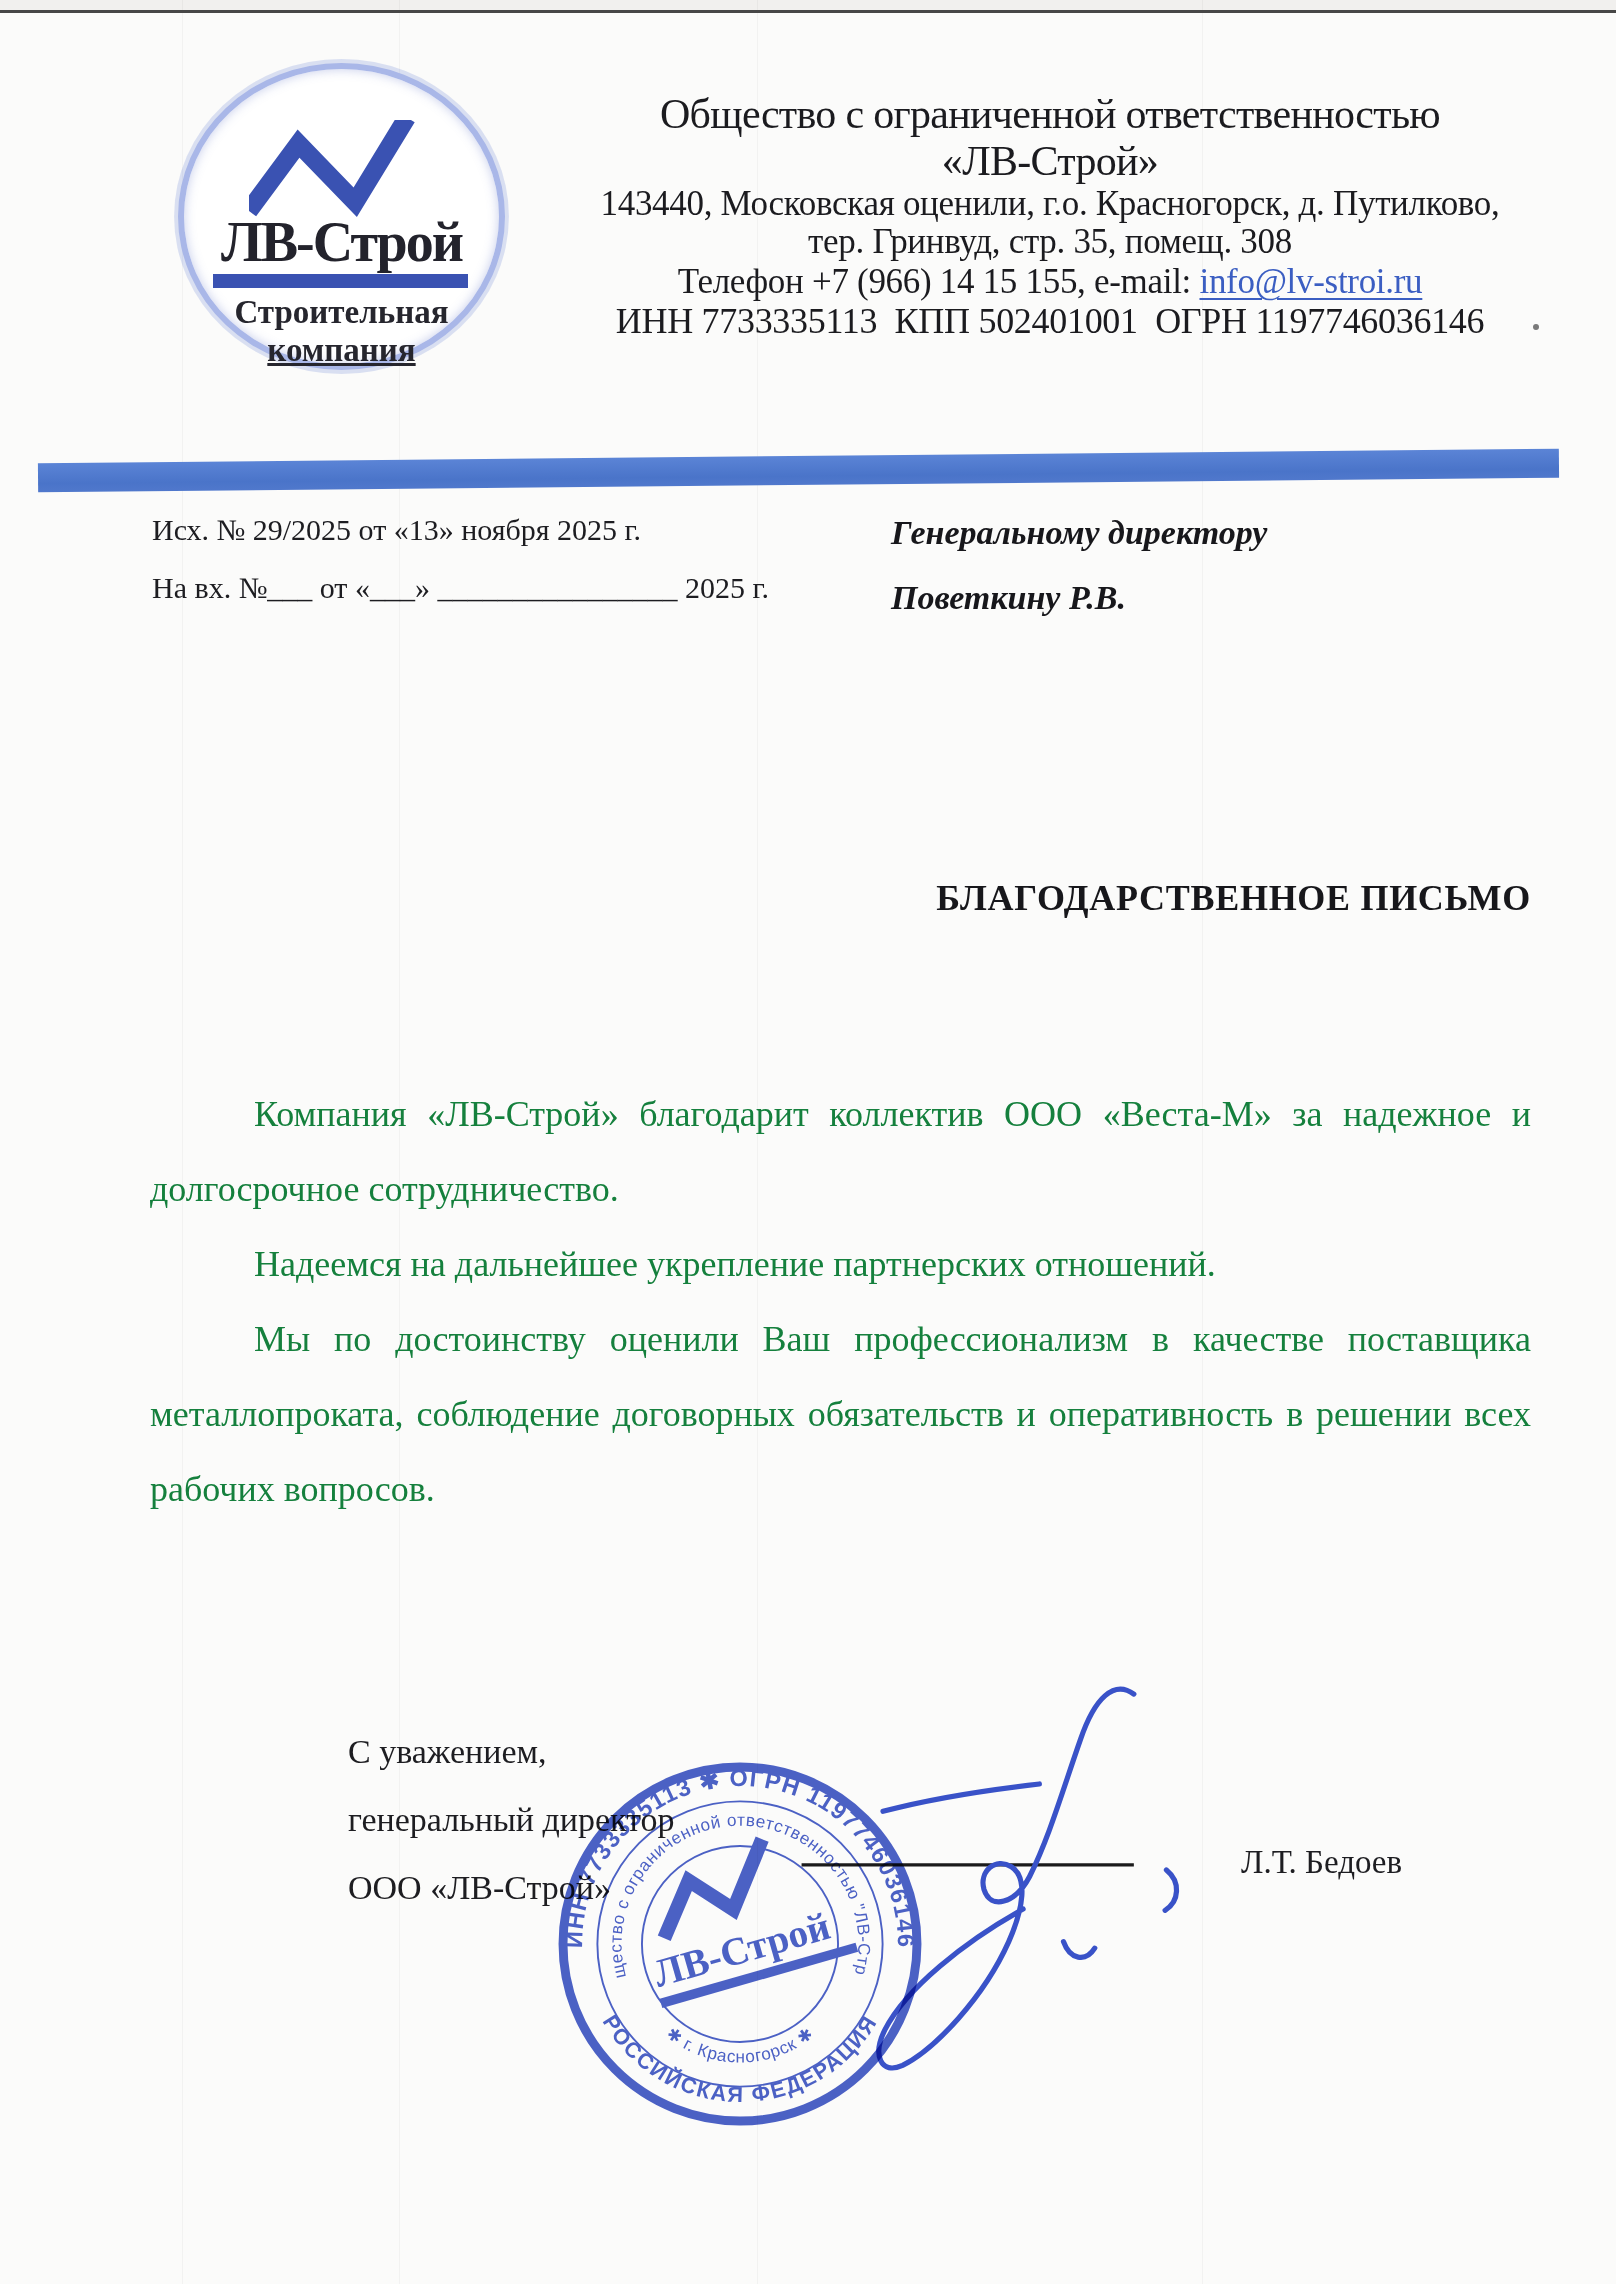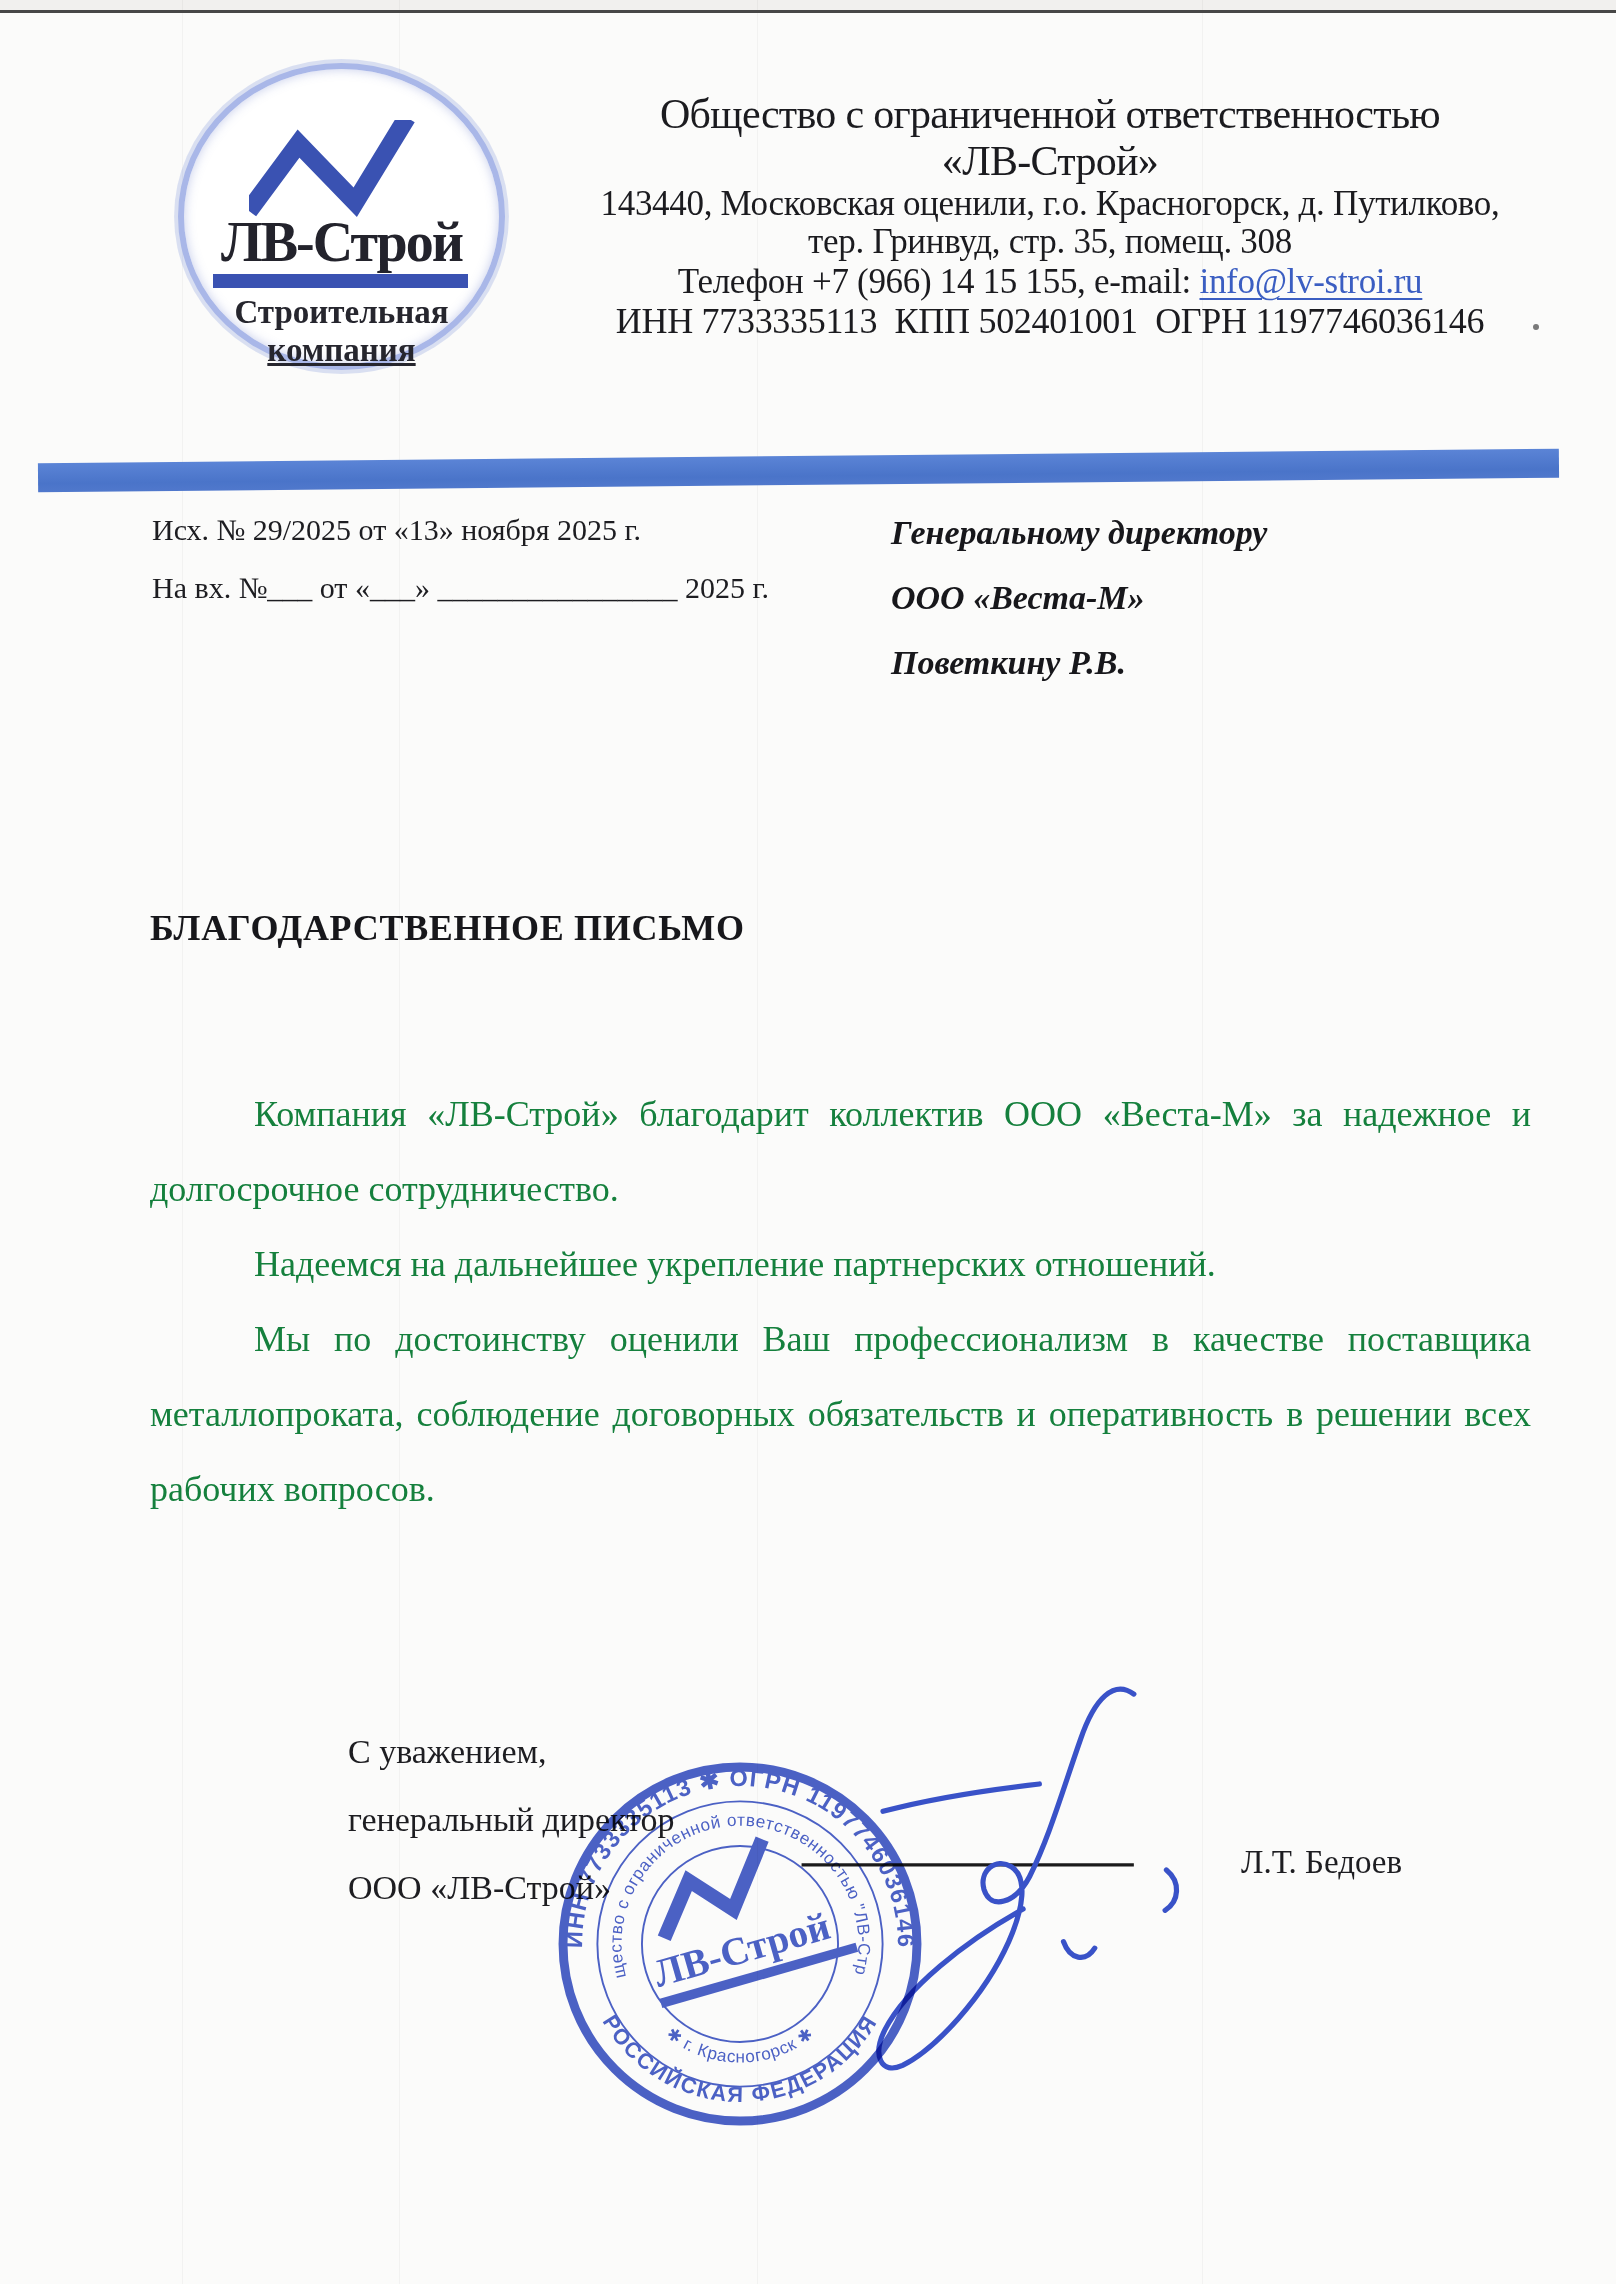--- a/index.html
+++ b/index.html
@@ -46,22 +46,22 @@
   
   .ref{position:absolute;left:152px;font-size:30px;color:#1d1d21;white-space:pre;}
   .ref.r1{top:513px;}
   .ref.r2{top:571px;}
 
   
   .recipient{position:absolute;left:891px;top:500px;font-size:34px;font-weight:bold;line-height:65px;color:#17171b;font-style:italic;}
 
   
   .title{
-    position:absolute;left:150px;top:877px;width:1381px;text-align:left;
-    font-size:36px;font-weight:bold;letter-spacing:0.7px;color:#17171b;margin-top:30px;
+    position:absolute;left:150px;top:877px;width:1381px;text-align:right;
+    font-size:36px;font-weight:bold;letter-spacing:0.7px;color:#17171b;
   }
 
   
   .body-text{position:absolute;left:150px;top:1077px;width:1381px;font-size:36px;line-height:75px;text-align:justify;color:#15803d;}
   .body-text p{margin:0;text-indent:104px;}
 
   
   .signoff{position:absolute;left:348px;top:1718px;font-size:34px;line-height:68px;color:#1d1d21;z-index:1;}
   .sig-name{position:absolute;left:1241px;top:1844px;font-size:33px;color:#1d1d21;z-index:1;}
 
@@ -100,21 +100,20 @@
     <div class="req">ИНН 7733335113  КПП 502401001  ОГРН 1197746036146</div>
   </div>
 
   <div class="band"></div>
 
   <div class="ref r1">Исх. № 29/2025 от «13» ноября 2025 г.</div>
   <div class="ref r2">На вх. №___ от «___» ________________ 2025 г.</div>
 
   <div class="recipient">
     <div>Генеральному директору</div>
-    <div>ООО «Веста-М»</div>
     <div>Поветкину Р.В.</div>
   </div>
 
   <div class="title">БЛАГОДАРСТВЕННОЕ ПИСЬМО</div>
 
   <div class="body-text">
     <p>Компания «ЛВ-Строй» благодарит коллектив ООО «Веста-М» за надежное и долгосрочное сотрудничество.</p>
     <p>Надеемся на дальнейшее укрепление партнерских отношений.</p>
     <p>Мы по достоинству оценили Ваш профессионализм в качестве поставщика металлопроката, соблюдение договорных обязательств и оперативность в решении всех рабочих вопросов.</p>
   </div>

